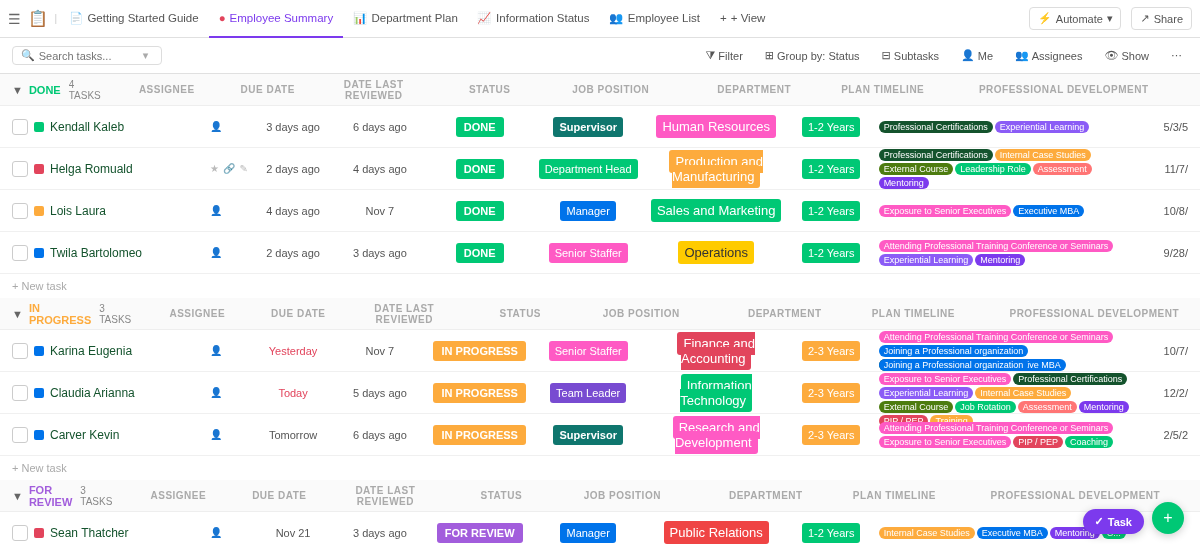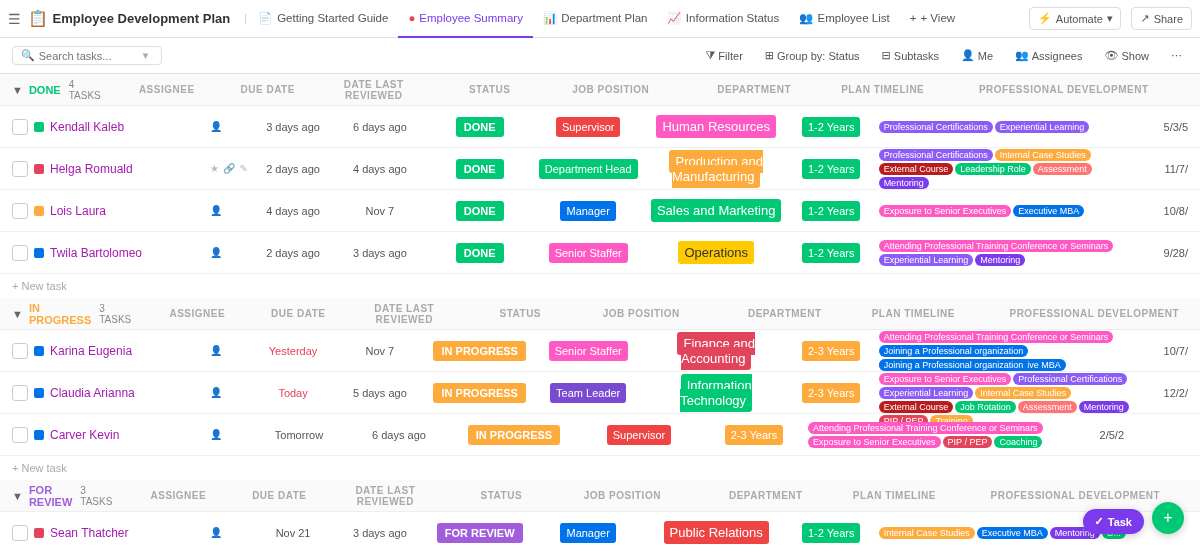--- a/index.html
+++ b/index.html
@@ -31,35 +31,35 @@
     .group-header { display: flex; align-items: center; padding: 6px 12px; background: #fafafa; border-bottom: 1px solid #eee; height: 32px; }
     .group-toggle { color: #666; margin-right: 6px; cursor: pointer; font-size: 11px; }
     .group-status-badge { display: flex; align-items: center; gap: 4px; font-weight: 600; font-size: 11px; margin-right: 8px; }
     .group-count { font-size: 10px; color: #888; margin-right: 16px; }
     .col-header { font-size: 10px; color: #aaa; font-weight: 600; text-transform: uppercase; letter-spacing: 0.5px; text-align: center; }
     
     
     .task-row { display: flex; align-items: center; padding: 0 12px; height: 42px; border-bottom: 1px solid #f0f0f0; background: #fff; }
     .task-checkbox { width: 16px; height: 16px; border: 1px solid #ccc; border-radius: 3px; margin-right: 6px; flex-shrink: 0; cursor: pointer; display: flex; align-items: center; justify-content: center; }
     .task-color-dot { width: 10px; height: 10px; border-radius: 2px; margin-right: 6px; flex-shrink: 0; }
-    .task-name { font-size: 12px; color: #a21caf; flex: 0 0 160px; white-space: nowrap; overflow: hidden; text-overflow: ellipsis; }
+    .task-name { font-size: 12px; color: #14532d; flex: 0 0 160px; white-space: nowrap; overflow: hidden; text-overflow: ellipsis; }
     .task-icons { display: flex; align-items: center; gap: 4px; margin-right: 4px; flex: 0 0 40px; }
     .task-icon { font-size: 10px; color: #bbb; cursor: pointer; }
     .task-cell { text-align: center; font-size: 11px; color: #555; }
     .task-cell.due-red { color: #e2445c; }
     
     
     .status-cell { border-radius: 3px; padding: 4px 8px; font-size: 11px; font-weight: 600; color: #fff; text-align: center; width: 110px; margin: 0 auto; }
     .status-done { background: #00c875; }
     .status-in-progress { background: #fdab3d; }
     .status-for-review { background: #a25ddc; }
     
     
     .job-cell { border-radius: 3px; padding: 4px 6px; font-size: 11px; color: #fff; text-align: center; width: 120px; margin: 0 auto; }
-    .job-supervisor { background: #ef4444; }
+    .job-supervisor { background: #0f766e; font-weight: bold; }
     .job-dept-head { background: #00c875; }
     .job-manager { background: #0073ea; }
     .job-senior-staffer { background: #ff5ac4; }
     .job-team-leader { background: #784bd1; }
     
     
     .dept-cell { border-radius: 3px; padding: 4px 6px; font-size: 13px; color: #fff; text-align: center; width: 150px; margin: 0 auto; }
     .dept-hr { background: #ff5ac4; }
     .dept-prod { background: #fdab3d; }
     .dept-sales { background: #00c875; }
@@ -70,24 +70,24 @@
     .dept-pr { background: #ef4444; }
     
     
     .timeline-cell { border-radius: 3px; padding: 4px 6px; font-size: 11px; color: #fff; text-align: center; width: 90px; margin: 0 auto; }
     .timeline-12 { background: #00c875; }
     .timeline-23 { background: #fdab3d; }
     
     
     .prodev-cell { display: flex; flex-wrap: wrap; gap: 2px; justify-content: flex-start; align-items: center; width: 270px; padding: 2px 4px; }
     .tag { display: inline-flex; align-items: center; padding: 1px 5px; border-radius: 10px; font-size: 9px; font-weight: 500; white-space: nowrap; }
-    .tag-prof-cert { background: #8b5cf6; color: #fff; }
+    .tag-prof-cert { background: #14532d; color: #fff; }
     .tag-exp-learn { background: #8b5cf6; color: #fff; }
     .tag-internal-case { background: #fdab3d; color: #fff; }
-    .tag-ext-course { background: #b91c1c; color: #fff; }
+    .tag-ext-course { background: #4d7c0f; color: #fff; }
     .tag-leadership { background: #00c875; color: #fff; }
     .tag-assessment { background: #ff7575; color: #fff; }
     .tag-mentoring { background: #7c3aed; color: #fff; }
     .tag-exposure { background: #ff5ac4; color: #fff; }
     .tag-exec-mba { background: #0073ea; color: #fff; }
     .tag-attending { background: #ff5ac4; color: #fff; }
     .tag-joining { background: #0073ea; color: #fff; }
     .tag-job-rotation { background: #00c875; color: #fff; }
     .tag-pip { background: #e2445c; color: #fff; }
     .tag-training { background: #fdab3d; color: #fff; }
@@ -102,21 +102,20 @@
     
     .fab { position: fixed; bottom: 16px; right: 16px; width: 32px; height: 32px; background: #00c875; border-radius: 50%; display: flex; align-items: center; justify-content: center; color: #fff; font-size: 16px; cursor: pointer; box-shadow: 0 2px 8px rgba(0,0,0,0.2); z-index: 100; }
     .task-btn { position: fixed; bottom: 16px; right: 56px; background: #7c3aed; color: #fff; border-radius: 16px; padding: 6px 12px; font-size: 11px; font-weight: 600; cursor: pointer; display: flex; align-items: center; gap: 4px; box-shadow: 0 2px 8px rgba(0,0,0,0.2); z-index: 100; }
   </style>
 </head>
 <body>
 
 <div class="top-bar">
   <span class="hamburger">☰</span>
   <span class="app-icon">📋</span>
-  <span class="app-title">Employee Development Plan</span>
   <span class="nav-divider">|</span>
   <nav class="nav-tabs">
     <div class="nav-tab">
       <span>📄</span>
       <span>Getting Started Guide</span>
     </div>
     <div class="nav-tab active" style="color:#7c3aed; border-bottom:2px solid #7c3aed;">
       <span style="color:#e2445c;">●</span>
       <span>Employee Summary</span>
     </div>
@@ -423,20 +422,23 @@
         <span class="task-icon">👤</span>
       </div>
       <span class="task-cell " style="width:90px">Tomorrow</span>
       <span class="task-cell" style="width:110px">6 days ago</span>
       <span class="task-cell" style="width:120px">
         <span class="status-cell status-in-progress">IN PROGRESS</span>
       </span>
       <span class="task-cell" style="width:130px">
         <span class="job-cell job-supervisor">Supervisor</span>
       </span>
+      <span class="task-cell" style="width:165px">
+        <span class="dept-cell dept-rd">Research and Development</span>
+      </span>
       <span class="task-cell" style="width:100px">
         <span class="timeline-cell timeline-23">2-3 Years</span>
       </span>
       <span class="task-cell" style="width:270px;text-align:left">
         <div class="prodev-cell">
           <span class="tag tag-attending">Attending Professional Training Conference or Seminars</span>
           <span class="tag tag-exposure">Exposure to Senior Executives</span>
           <span class="tag tag-pip">PIP / PEP</span>
           <span class="tag tag-coaching">Coaching</span>
         </div>

